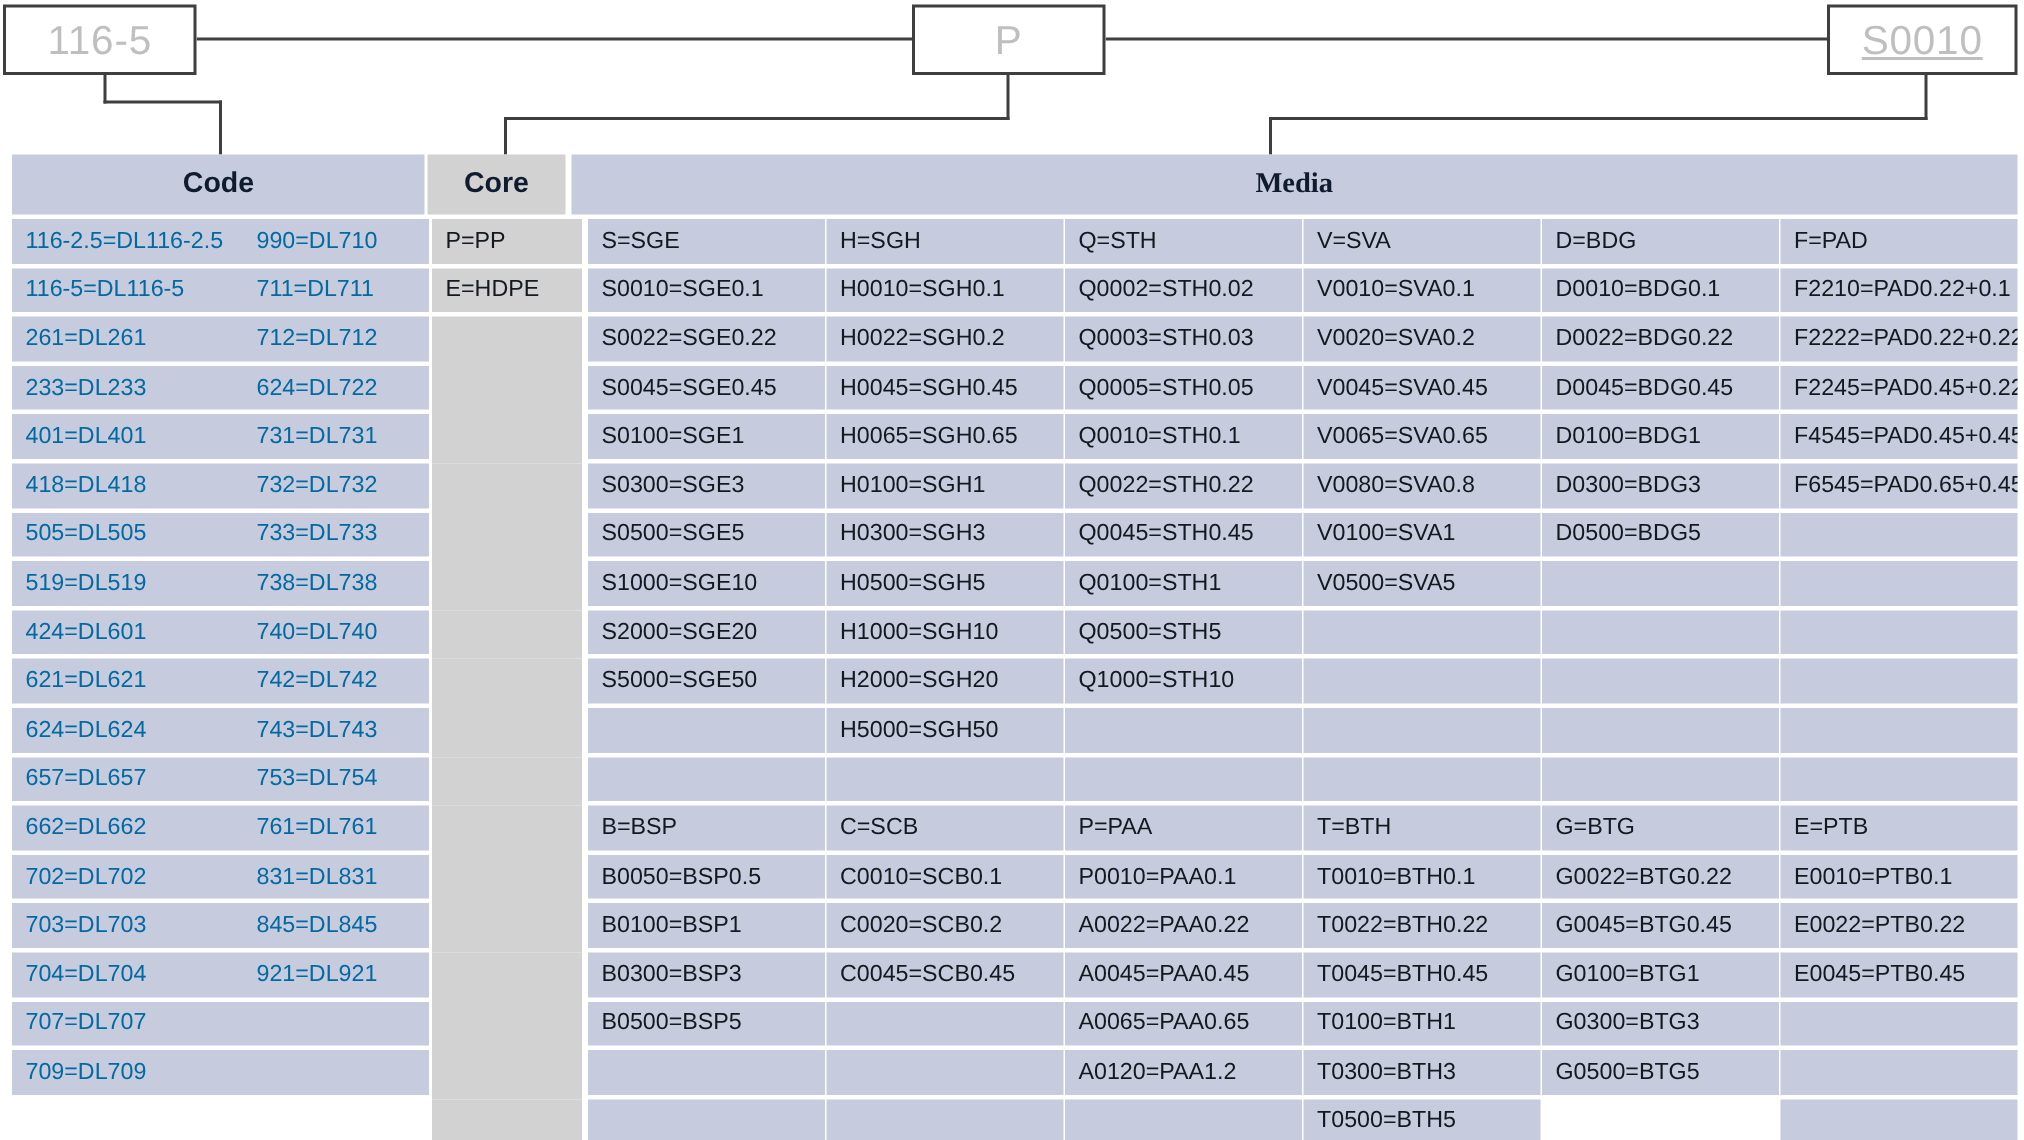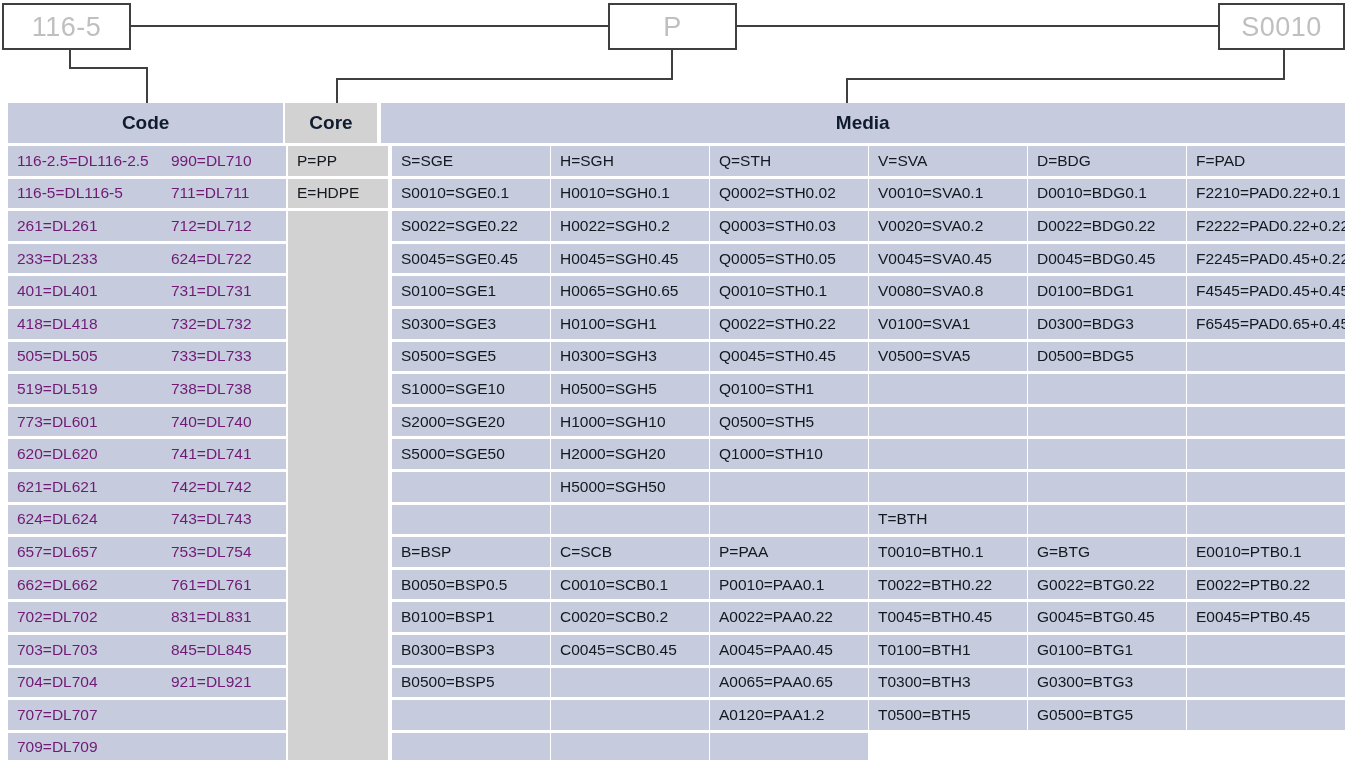--- a/index.html
+++ b/index.html
@@ -23,21 +23,21 @@
     background: #ffffff;
     color: #bfbfbf;
     font-size: 27px;
     line-height: 45px;
     text-align: center;
     letter-spacing: 0.5px;
     z-index: 5;
   }
   #box-code  { left: 2px;    top: 3px; width: 129px; height: 47px; }
   #box-core  { left: 608px;  top: 3px; width: 129px; height: 47px; }
-  #box-media { left: 1218px; top: 3px; width: 127px; height: 47px; }
+  #box-media { left: 1218px; top: 3px; width: 127px; height: 47px; text-decoration: underline; }
 
   
   .ln { position: absolute; background: #3f3f3f; z-index: 2; }
   .lh { height: 2px; }
   .lv { width: 2px; }
 
   
   #tbl {
     position: absolute;
     left: 8px; top: 103px;
@@ -75,21 +75,21 @@
   .cell.empty { color: transparent; }
 
   
   .coderow {
     height: 29.6px;
     margin-bottom: 3px;
     background: #c6cbdd;
     display: flex;
     align-items: center;
     font-size: 15.5px;
-    color: #701a75;
+    color: #0369a1;
     white-space: nowrap;
   }
   .coderow .c1 { width: 163px; padding-left: 9px; }
   .coderow .c2 { width: 115px; }
 </style>
 </head>
 <body>
 
 <div id="page">
 
@@ -112,21 +112,21 @@
   <div class="ln lh" style="left:846px;  top:78px; width:439px;"></div>
   <div class="ln lv" style="left:846px;  top:78px; height:25px;"></div>
 
   <div id="tbl">
 
     <div class="hdr-row">
       <div class="hdr" style="width:300px;">Code</div>
       <div class="sp" style="width:2px;"></div>
       <div class="hdr core" style="width:100px;">Core</div>
       <div class="sp" style="width:4px;"></div>
-      <div class="hdr" style="width:1051px;">Media</div>
+      <div class="hdr" style="width:1051px;font-family:Liberation Serif, serif;">Media</div>
     </div>
 
     <div class="body-row">
 
       <div class="colstack" style="width:278px;" id="col-code">
           <div class="coderow">
             <span class="c1">116-2.5=DL116-2.5</span>
             <span class="c2">990=DL710</span>
           </div>
           <div class="coderow">
@@ -151,26 +151,22 @@
           </div>
           <div class="coderow">
             <span class="c1">505=DL505</span>
             <span class="c2">733=DL733</span>
           </div>
           <div class="coderow">
             <span class="c1">519=DL519</span>
             <span class="c2">738=DL738</span>
           </div>
           <div class="coderow">
-            <span class="c1">773=DL601</span>
+            <span class="c1">424=DL601</span>
             <span class="c2">740=DL740</span>
-          </div>
-          <div class="coderow">
-            <span class="c1">620=DL620</span>
-            <span class="c2">741=DL741</span>
           </div>
           <div class="coderow">
             <span class="c1">621=DL621</span>
             <span class="c2">742=DL742</span>
           </div>
           <div class="coderow">
             <span class="c1">624=DL624</span>
             <span class="c2">743=DL743</span>
           </div>
           <div class="coderow">
@@ -293,20 +289,21 @@
           <div class="cell">A0065=PAA0.65</div>
           <div class="cell">A0120=PAA1.2</div>
           <div class="cell empty"></div>
         </div>
       <div class="sp" style="width:1px;"></div>
       <div class="colstack" style="width:158px;" id="mcol-3">
           <div class="cell">V=SVA</div>
           <div class="cell">V0010=SVA0.1</div>
           <div class="cell">V0020=SVA0.2</div>
           <div class="cell">V0045=SVA0.45</div>
+          <div class="cell">V0065=SVA0.65</div>
           <div class="cell">V0080=SVA0.8</div>
           <div class="cell">V0100=SVA1</div>
           <div class="cell">V0500=SVA5</div>
           <div class="cell empty"></div>
           <div class="cell empty"></div>
           <div class="cell empty"></div>
           <div class="cell empty"></div>
           <div class="cell">T=BTH</div>
           <div class="cell">T0010=BTH0.1</div>
           <div class="cell">T0022=BTH0.22</div>
@@ -343,20 +340,21 @@
           <div class="cell">F2222=PAD0.22+0.22</div>
           <div class="cell">F2245=PAD0.45+0.22</div>
           <div class="cell">F4545=PAD0.45+0.45</div>
           <div class="cell">F6545=PAD0.65+0.45</div>
           <div class="cell empty"></div>
           <div class="cell empty"></div>
           <div class="cell empty"></div>
           <div class="cell empty"></div>
           <div class="cell empty"></div>
           <div class="cell empty"></div>
+          <div class="cell">E=PTB</div>
           <div class="cell">E0010=PTB0.1</div>
           <div class="cell">E0022=PTB0.22</div>
           <div class="cell">E0045=PTB0.45</div>
           <div class="cell empty"></div>
           <div class="cell empty"></div>
           <div class="cell empty"></div>
         </div>
 
     </div>
   </div>

